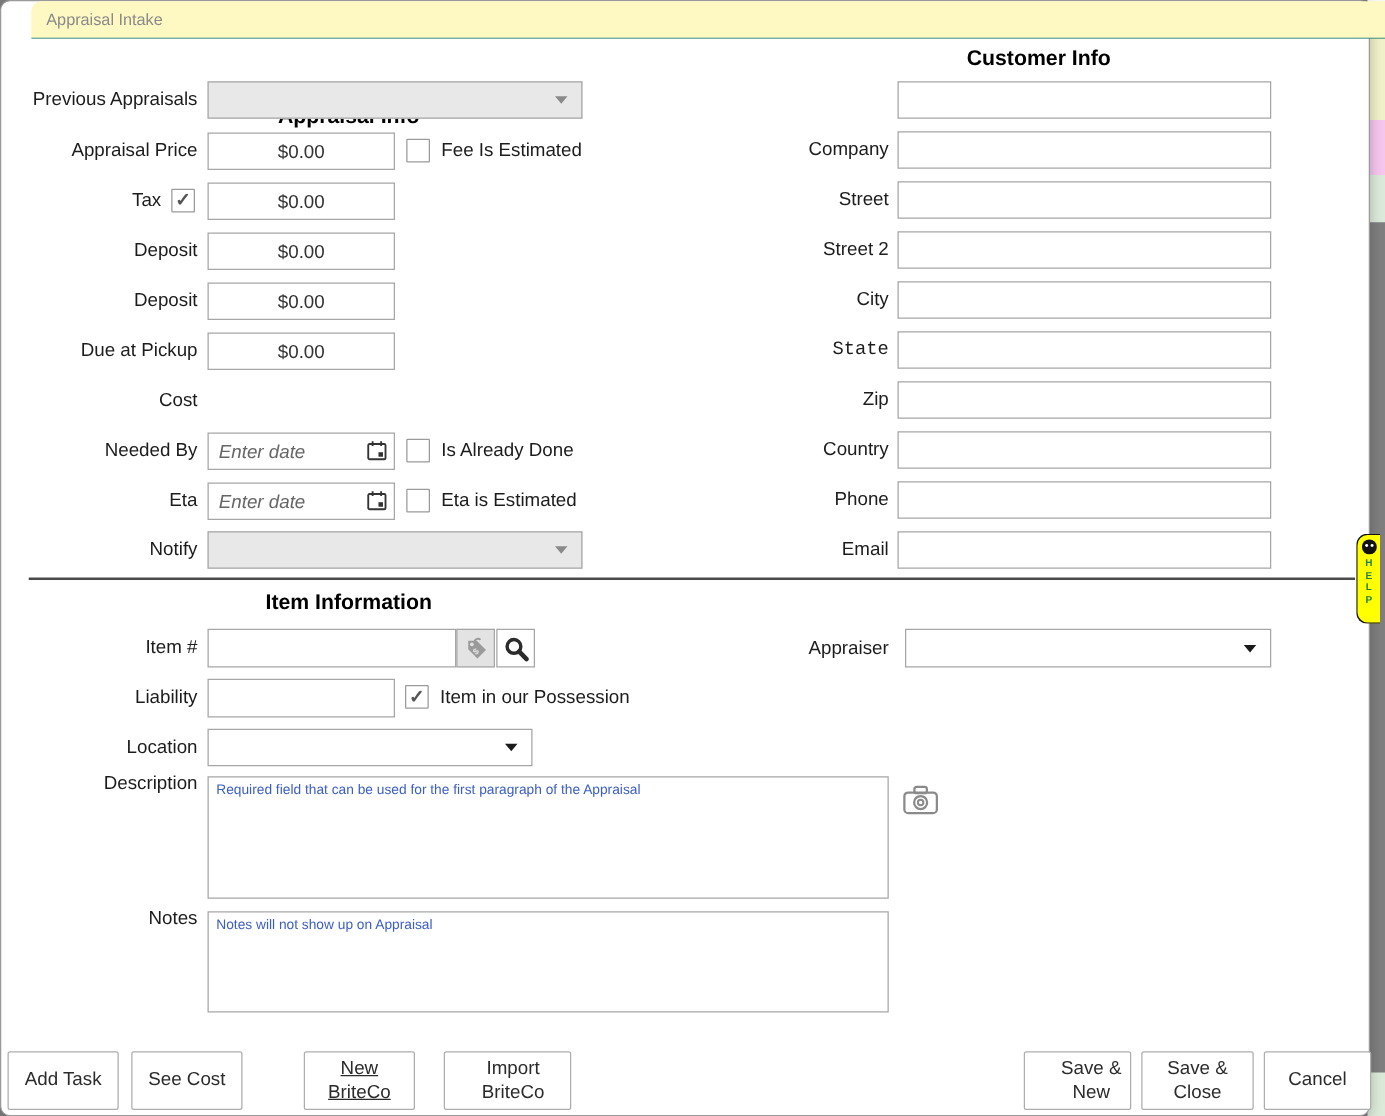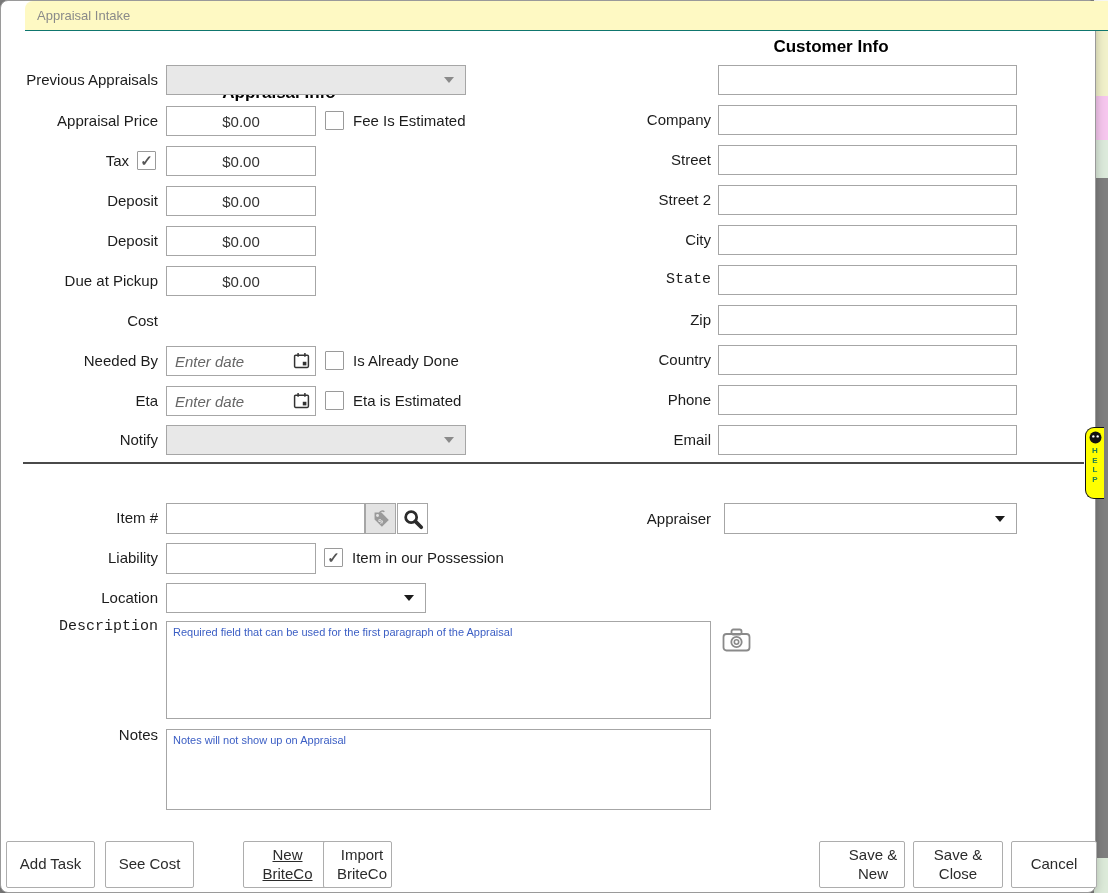--- a/index.html
+++ b/index.html
@@ -203,20 +203,21 @@
   <input class="tb" style="left: 717px; top: 304px; width: 299px;">
   <div class="lbl lbl-right" style="top:344px;">Country</div>
   <input class="tb" style="left: 717px; top: 344px; width: 299px;">
   <div class="lbl lbl-right" style="top:384px;">Phone</div>
   <input class="tb" style="left: 717px; top: 384px; width: 299px;">
   <div class="lbl lbl-right" style="top:424px;">Email</div>
   <input class="tb" style="left: 717px; top: 424px; width: 299px;">
 
   <div class="divider"></div>
 
+  <div class="section-heading h-item">Item Information</div>
 
   <div class="lbl lbl-left" style="top:502px;">Item #</div>
   <input class="tb" style="left: 165px; top: 502px; width: 199px; height: 31px;">
   <button class="icon-btn btn-tag" style="left:364px; top:502px;">
     <svg width="22" height="22" viewBox="0 0 24 24">
       <path d="M12.5 5 L20.5 13 L13 20.5 L5 12.5 L5 5 Z" fill="#9a9a9a"></path>
       <circle cx="8.2" cy="8.2" r="1.6" fill="#e3e3e3"></circle>
       <path d="M10.5 5.5 a3.2 3.2 0 0 1 5.2 -1.4" stroke="#9a9a9a" stroke-width="1.6" fill="none"></path>
       <text x="9.4" y="16.6" font-size="7.5" font-weight="bold" fill="#e3e3e3" transform="rotate(-42 12 14)">$</text>
     </svg>
@@ -231,41 +232,41 @@
   <div class="lbl lbl-left" style="top:542px;">Liability</div>
   <input class="tb" style="left: 165px; top: 542px; width: 150px; height: 31px;">
   <div class="checkbox checked" style="left:323px; top:547px;"></div>
   <div class="cb-label" style="left:351px; top:542px;">Item in our Possession</div>
 
   <div class="lbl lbl-left" style="top:582px;">Location</div>
   <div class="ddl ddl-enabled" style="left:165px; top:582px; width:260px;">
     <span class="arrow arrow-black"></span>
   </div>
 
-  <div class="lbl lbl-left" style="top:615px; line-height:22px;font-family:Liberation Mono, monospace;">Description</div>
+  <div class="lbl lbl-left" style="top:615px; line-height:22px;">Description</div>
   <textarea class="notes-area" style="left: 165px; top: 620px; width: 545px; height: 98px;" placeholder="Required field that can be used for the first paragraph of the Appraisal"></textarea>
   <svg class="camera" viewBox="0 0 29 25" fill="none">
     <rect x="1.5" y="6.5" width="26" height="16.5" rx="3" stroke="#8a8a8a" stroke-width="1.8"></rect>
     <rect x="9.5" y="2" width="10" height="5" rx="1.8" stroke="#8a8a8a" stroke-width="1.8"></rect>
     <circle cx="14.5" cy="14.5" r="5.2" stroke="#8a8a8a" stroke-width="1.8"></circle>
     <circle cx="14.5" cy="14.5" r="2.2" stroke="#8a8a8a" stroke-width="1.6"></circle>
   </svg>
 
   <div class="lbl lbl-left" style="top:723px; line-height:22px;">Notes</div>
   <textarea class="notes-area" style="left: 165px; top: 728px; width: 545px; height: 81px;" placeholder="Notes will not show up on Appraisal"></textarea>
 
   <div class="lbl lbl-right" style="top:502px; line-height:31px;">Appraiser</div>
   <div class="ddl ddl-enabled" style="left:723px; top:502px; width:293px; height:31px;">
     <span class="arrow arrow-black"></span>
   </div>
 
   <button class="btn" style="left:5px;    width:89px;">Add Task</button>
   <button class="btn" style="left:104px;  width:89px;">See Cost</button>
   <button class="btn" style="left:242px;  width:89px;text-decoration:underline;">New BriteCo</button>
-  <button class="btn" style="left:322px;  width:69px;padding-left:13px;">Import BriteCo</button>
+  <button class="btn" style="left:354px;  width:102px;padding-left:13px;">Import BriteCo</button>
   <button class="btn" style="left:818px;  width:86px;padding-left:26px;">Save &amp; New</button>
   <button class="btn" style="left:912px;  width:90px;">Save &amp; Close</button>
   <button class="btn" style="left:1010px; width:86px;">Cancel</button>
 </div>
 
 <div class="help-tab">
   <svg width="13" height="13" viewBox="0 0 12 12">
     <circle cx="6" cy="6" r="5.5" fill="#111"></circle>
     <circle cx="4" cy="5" r="1.1" fill="#fff"></circle>
     <circle cx="8" cy="5" r="1.1" fill="#fff"></circle>

